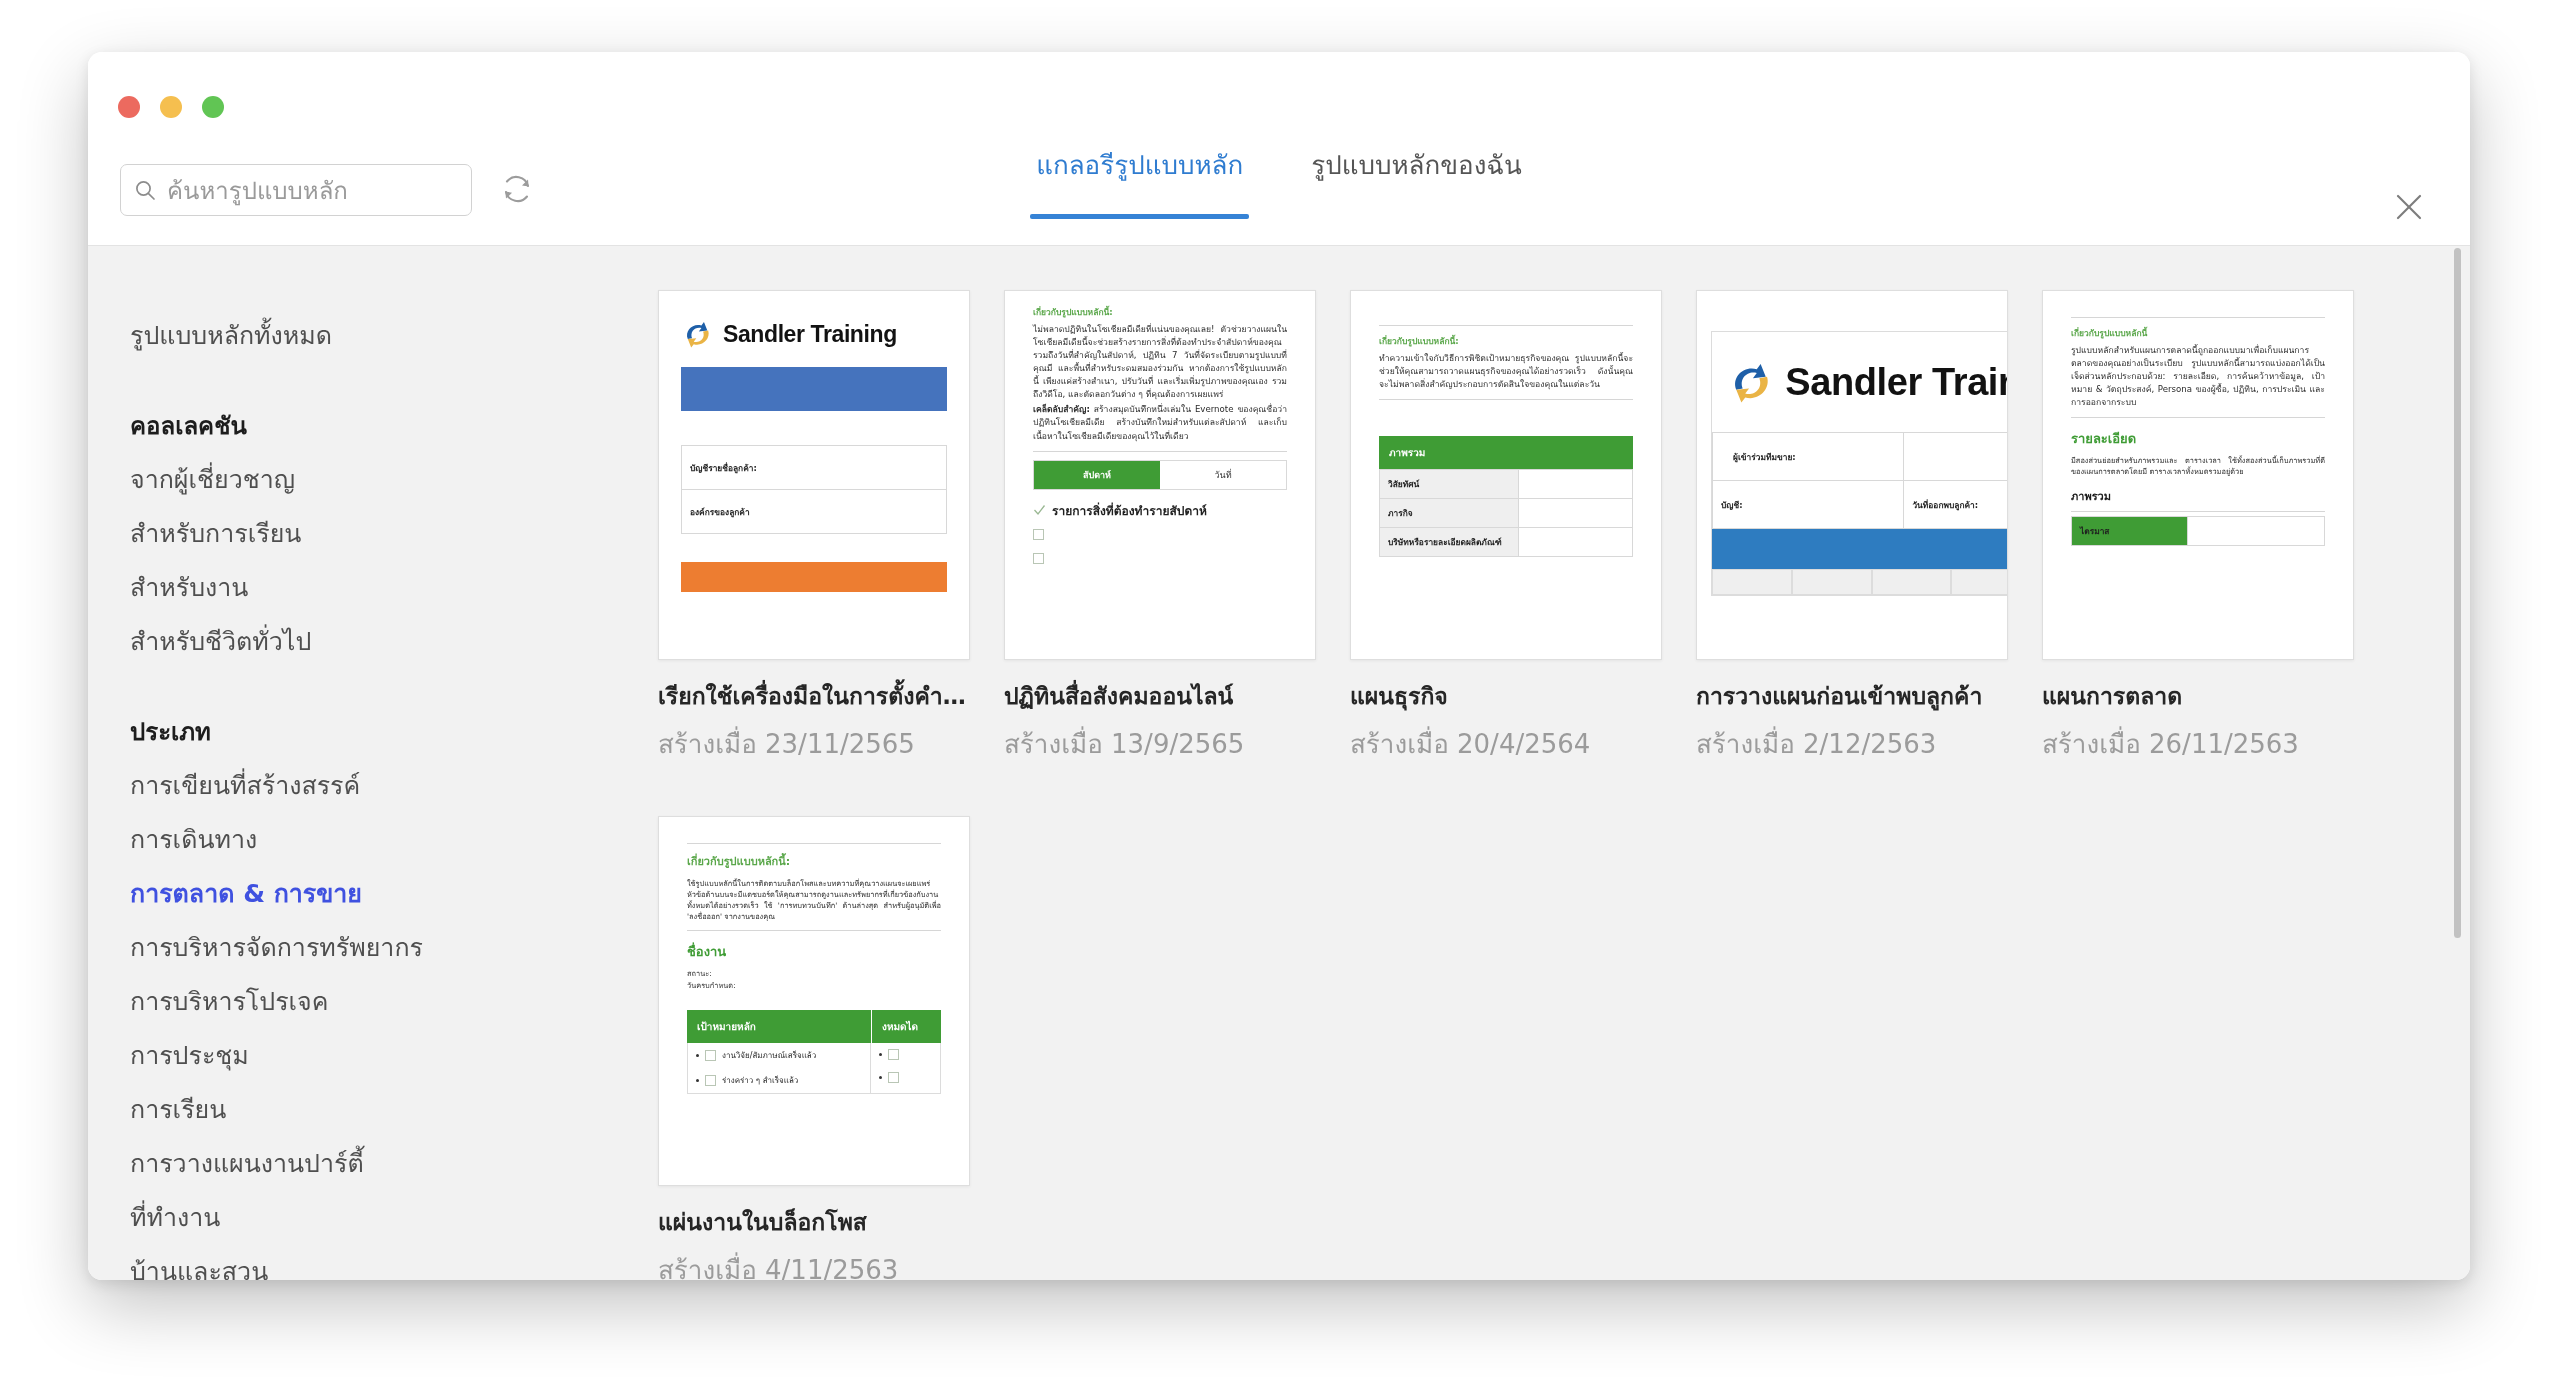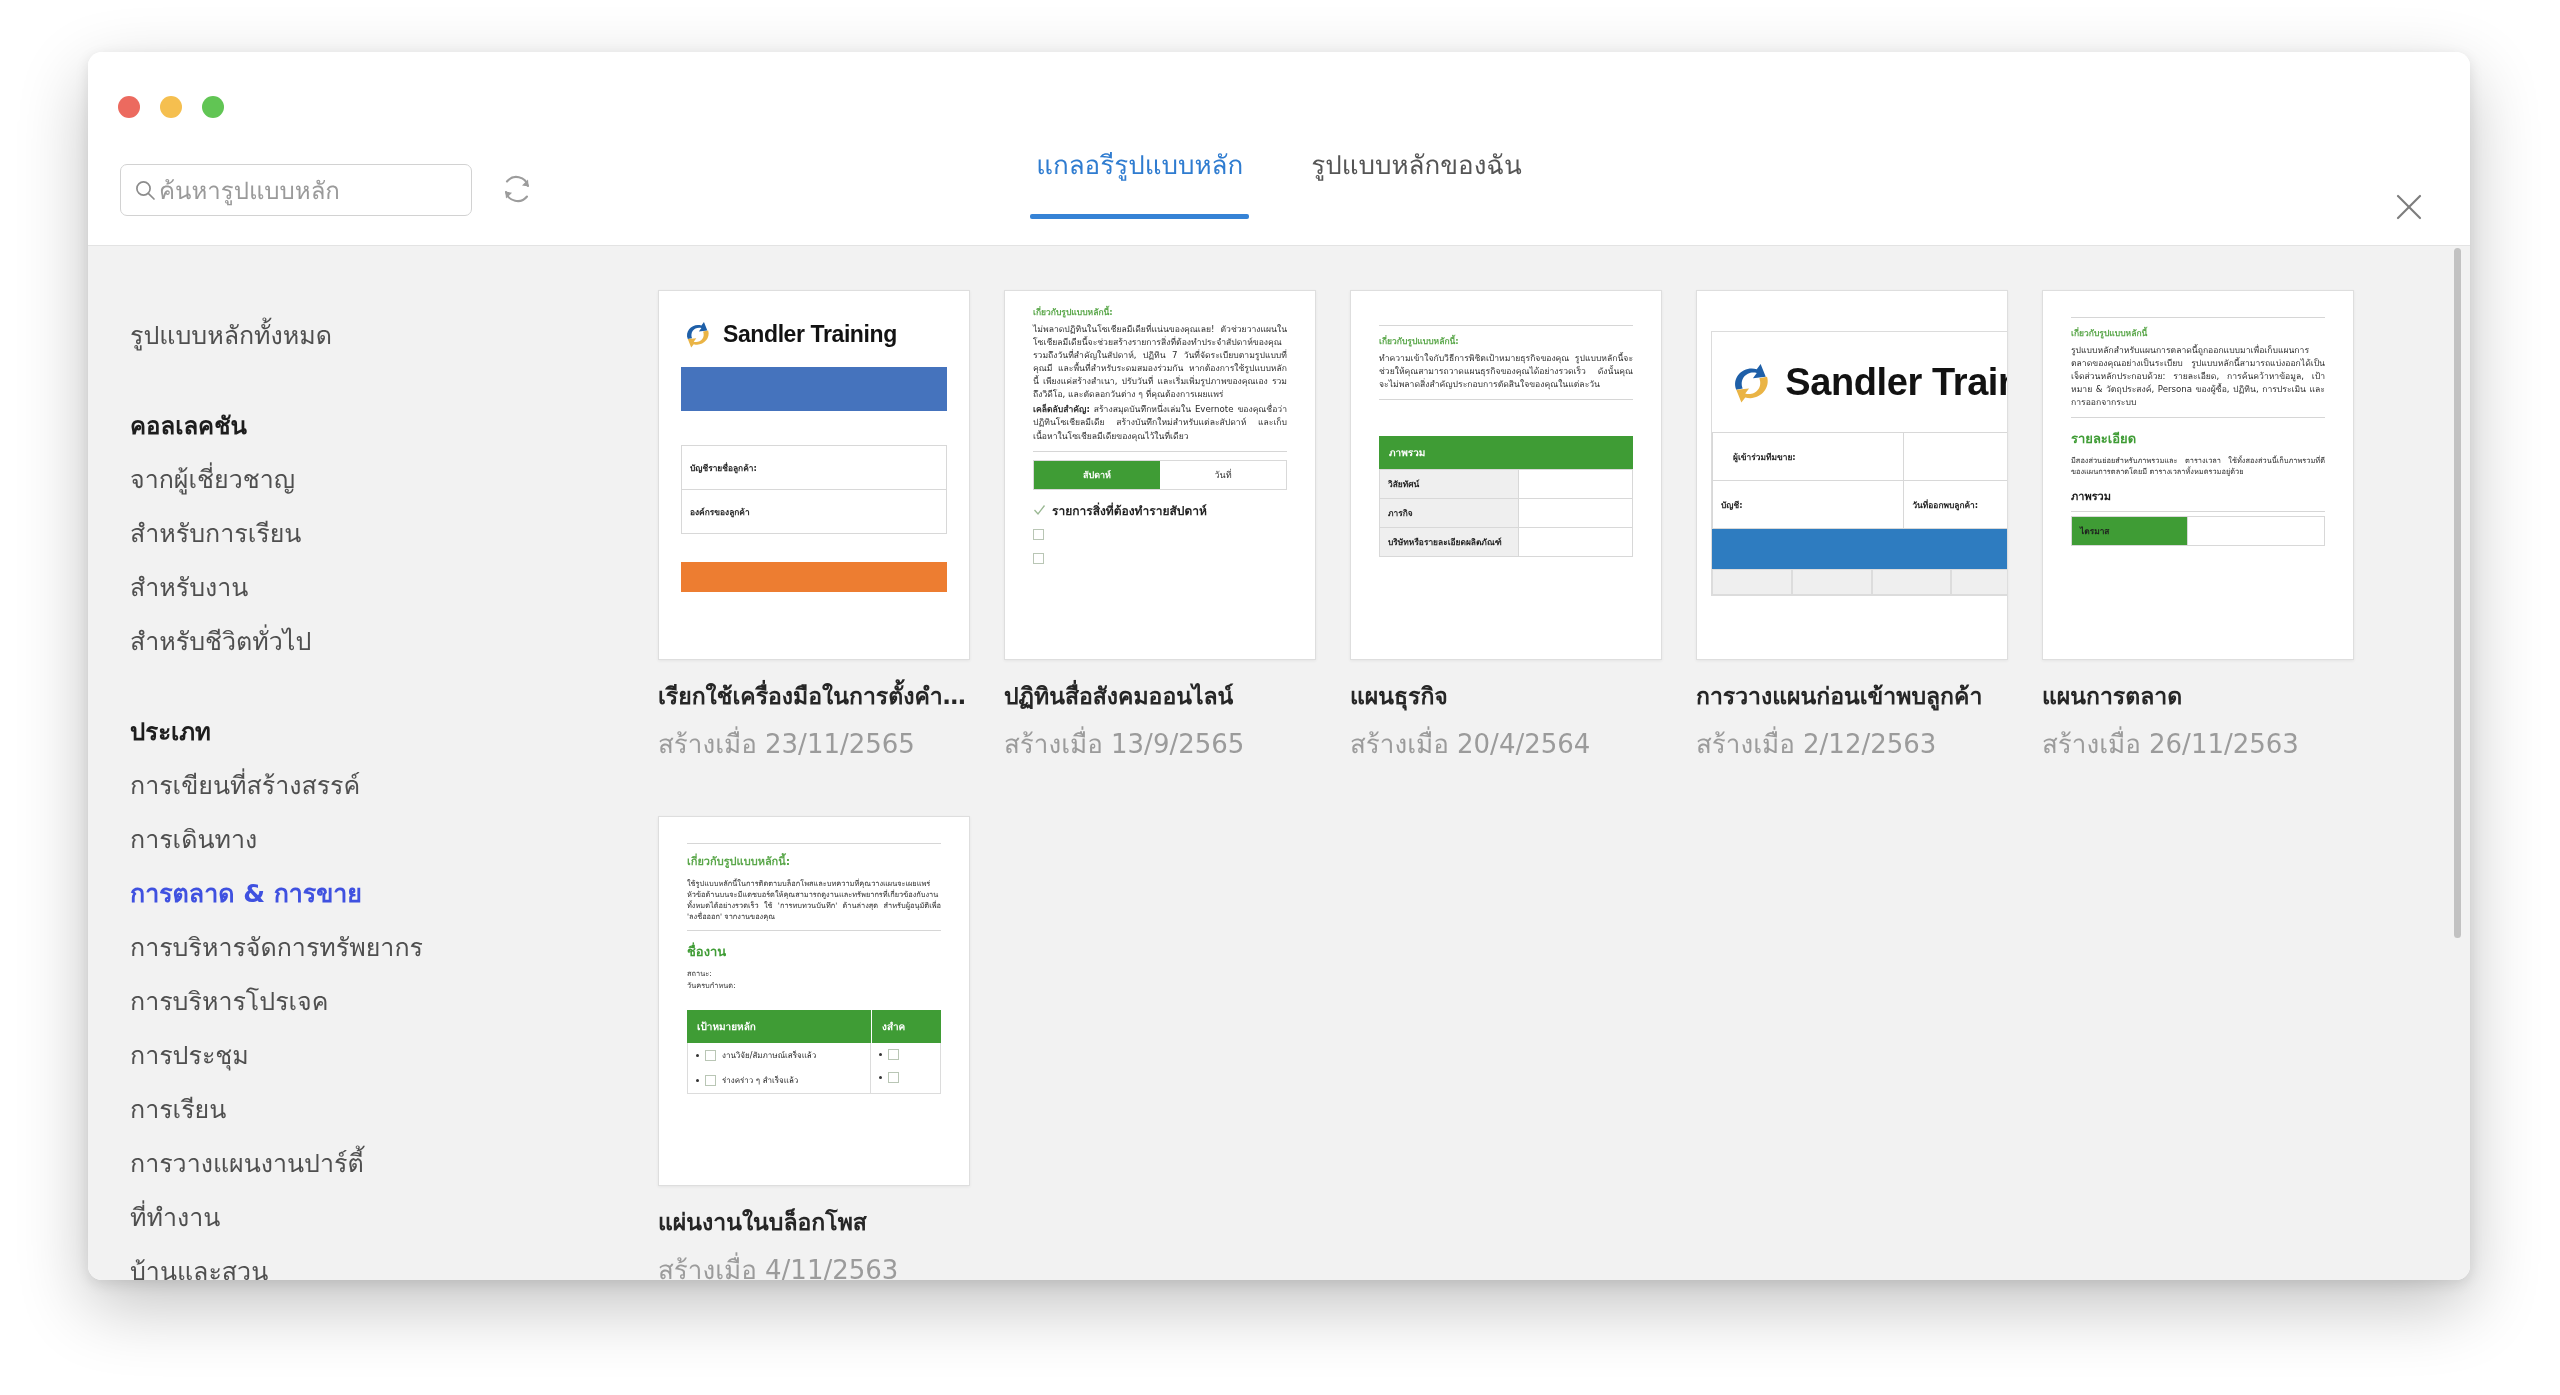--- a/index.html
+++ b/index.html
@@ -36,21 +36,21 @@
 
   
   #searchbox {
     position: absolute; left: 32px; top: 112px;
     width: 352px; height: 52px;
     border: 1px solid #d2d2d2; border-radius: 7px;
     background: #fff; display: flex; align-items: center;
   }
   #searchbox .mag { margin-left: 13px; width: 22px; height: 22px; display:block; }
   #searchbox .ph {
-    margin-left: 3px; color: #9a9a9a; font-size: 24px;
+    margin-left: 11px; color: #9a9a9a; font-size: 24px;
     font-family: "DejaVu Sans", "Liberation Sans", sans-serif;
     white-space: nowrap;
   }
   #refresh-btn {
     position: absolute; left: 410px; top: 118px;
     width: 38px; height: 38px; cursor: pointer;
   }
 
   
   #tabs {
@@ -434,21 +434,21 @@
             <div class="tn-hr" style="margin-top:0;"></div>
             <div class="tn-green-head" style="font-size:11px;">เกี่ยวกับรูปแบบหลักนี้:</div>
             <div class="tn-p small" style="margin-top:8px;">ใช้รูปแบบหลักนี้ในการติดตามบล็อกโพสและบทความที่คุณวางแผนจะเผยแพร่ หัวข้อด้านบนจะมีแดชบอร์ดให้คุณสามารถดูงานและทรัพยากรที่เกี่ยวข้องกับงานทั้งหมดได้อย่างรวดเร็ว ใช้ 'การทบทวนบันทึก' ด้านล่างสุด สำหรับผู้อนุมัติเพื่อ 'ลงชื่อออก' จากงานของคุณ</div>
             <div class="tn-hr"></div>
             <div class="tn-green-h2">ชื่องาน</div>
             <div class="tn-mini">สถานะ:</div>
             <div class="tn-mini">วันครบกำหนด:</div>
             <div style="height:18px;"></div>
             <div style="display:flex;border-radius:9px;">
               <div class="tn-th" style="flex:1;">เป้าหมายหลัก</div>
-              <div class="tn-th" style="width:70px;border-left:1px solid #fff;">งสำค</div>
+              <div class="tn-th" style="width:70px;border-left:1px solid #fff;">งหมดได</div>
             </div>
             <div style="display:flex;border:1px solid #dcdcdc;border-top:none;">
               <div style="flex:1;">
                 <div class="tn-li">
                     <span class="dot"></span>
                     <span class="cbx"></span>
                     <span>งานวิจัย/สัมภาษณ์เสร็จแล้ว</span>
                   </div>
                 <div class="tn-li">
                     <span class="dot"></span>

